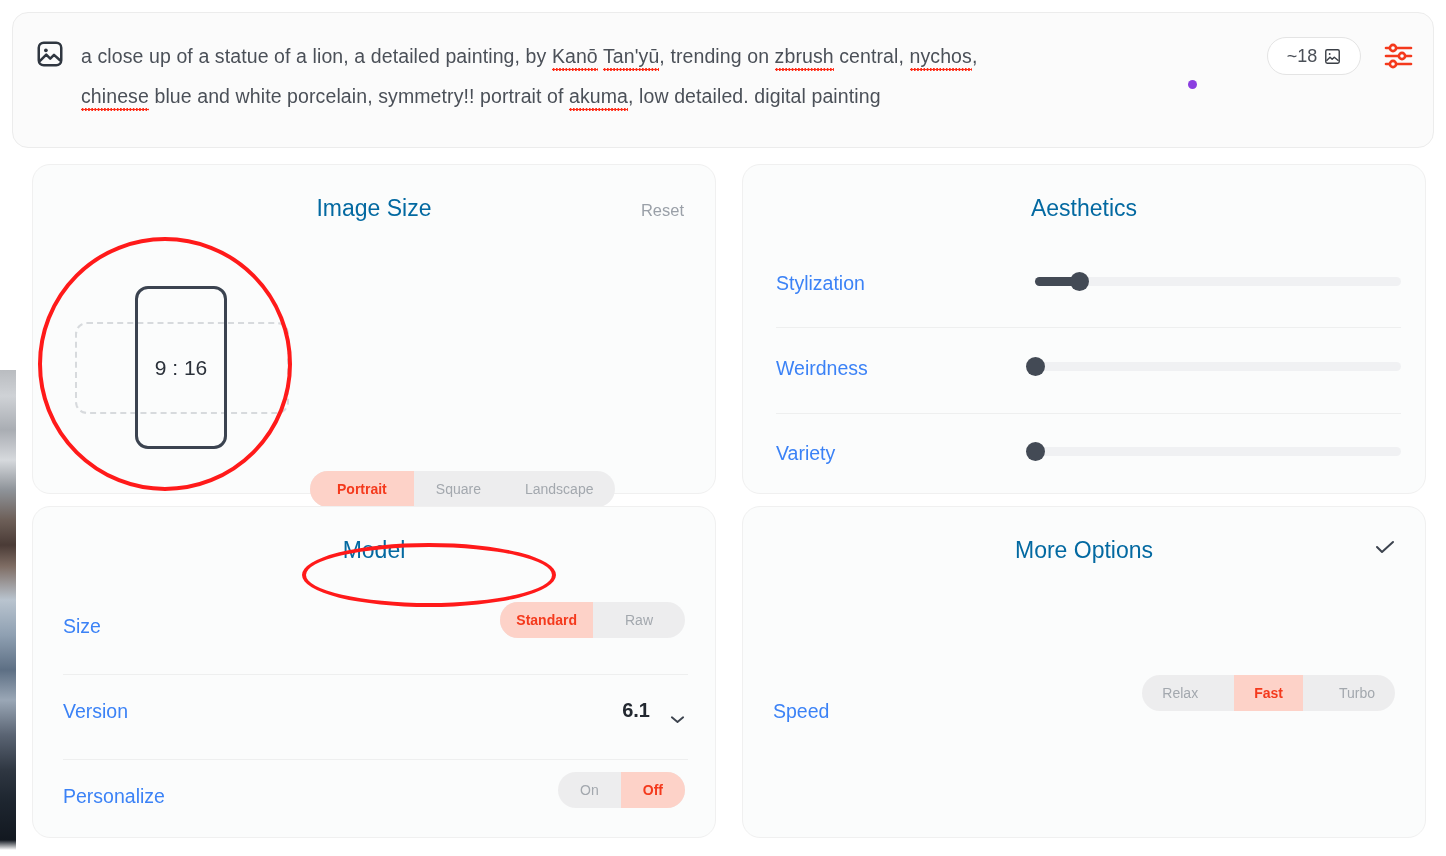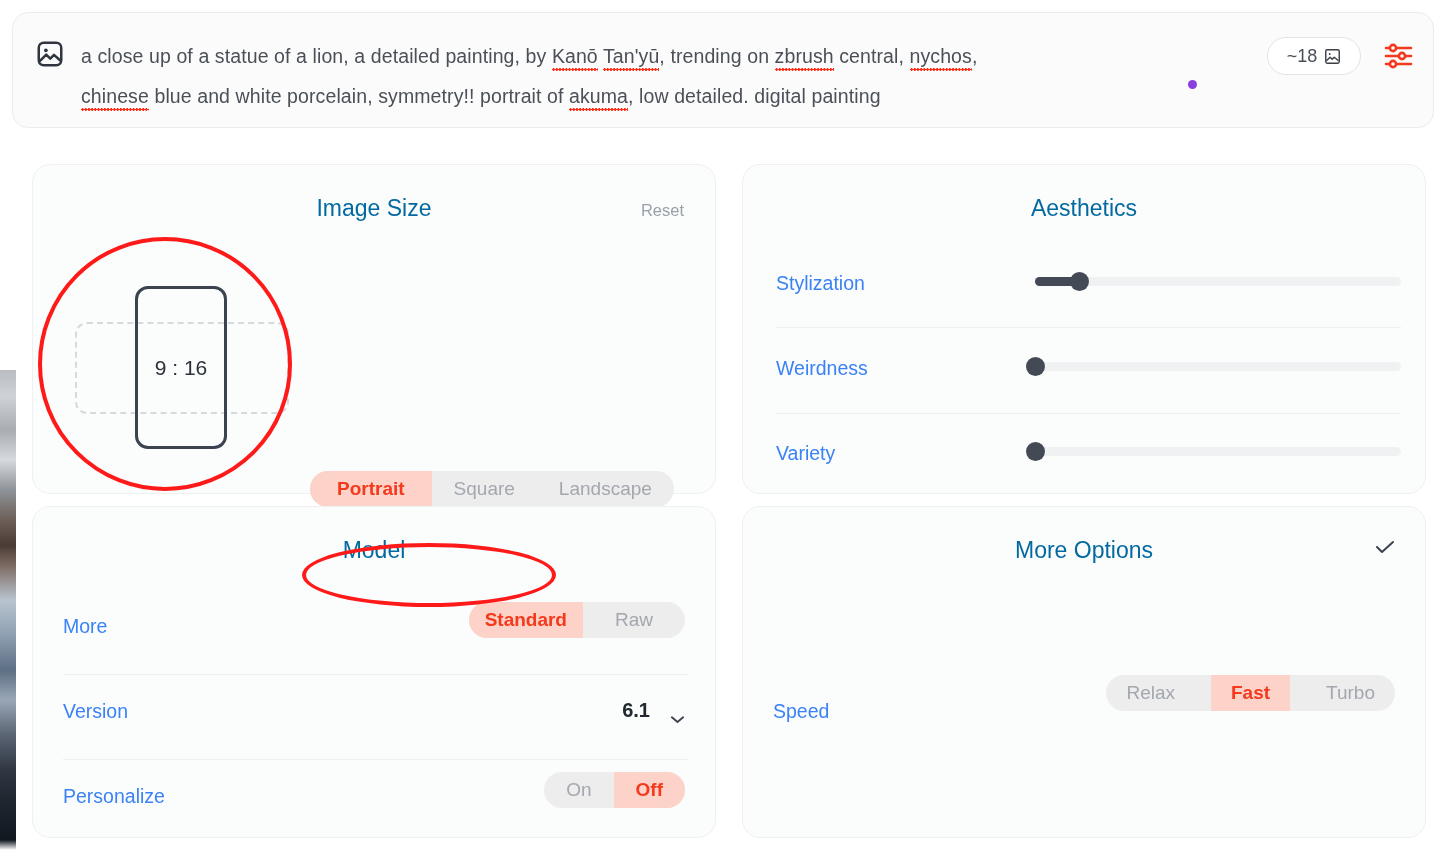--- a/index.html
+++ b/index.html
@@ -33,21 +33,21 @@
     filter: blur(0.6px);
     z-index: 0;
   }
 
   
   .prompt-bar {
     position: absolute;
     left: 12px;
     top: 12px;
     width: 1422px;
-    height: 116px;
+    height: 136px;
     background: #fbfbfb;
     border: 1px solid #ececec;
     border-radius: 16px;
     display: flex;
     align-items: flex-start;
     padding: 22px 18px 0 22px;
     z-index: 3;
   }
 
   .img-icon {
@@ -215,21 +215,21 @@
     display: flex;
     background: #ededee;
     border-radius: 18px;
     overflow: hidden;
     height: 36px;
   }
   .seg .opt {
     display: flex;
     align-items: center;
     justify-content: center;
-    font-size: 19px;
+    font-size: 14px;
     color: #a3a8ae;
     padding: 0 18px;
     height: 100%;
     white-space: nowrap;
   }
   .seg .opt.active {
     background: #fdd2c8;
     color: #f4391c;
     font-weight: 700;
   }
@@ -392,21 +392,21 @@
     <div class="row-label" style="left:33px; top:277px;">Variety</div>
     <div class="slider-track" style="left:292px; top:282px; width:366px;">
       <div class="slider-fill" id="ae2-fill" style="width: 0px;"></div>
       <div class="slider-knob" id="ae2-knob" style="left: -9px;"></div>
     </div>
   </div>
 
   <div class="card">
     <div class="card-title">Model</div>
 
-    <div class="row-label" style="left:30px; top:108px;">More</div>
+    <div class="row-label" style="left:30px; top:108px;">Size</div>
     <div class="seg" style="right:30px; top:95px;">
       <div class="opt active" style="padding:0 16px;">Standard</div>
       <div class="opt" style="padding:0 32px;">Raw</div>
     </div>
     <div class="divider" style="left:30px; top:167px; width:625px;"></div>
 
     <div class="row-label" style="left:30px; top:193px;">Version</div>
     <div class="value-txt" style="right:30px; top:192px;">
       <span>6.1</span>
       <span class="chev">

